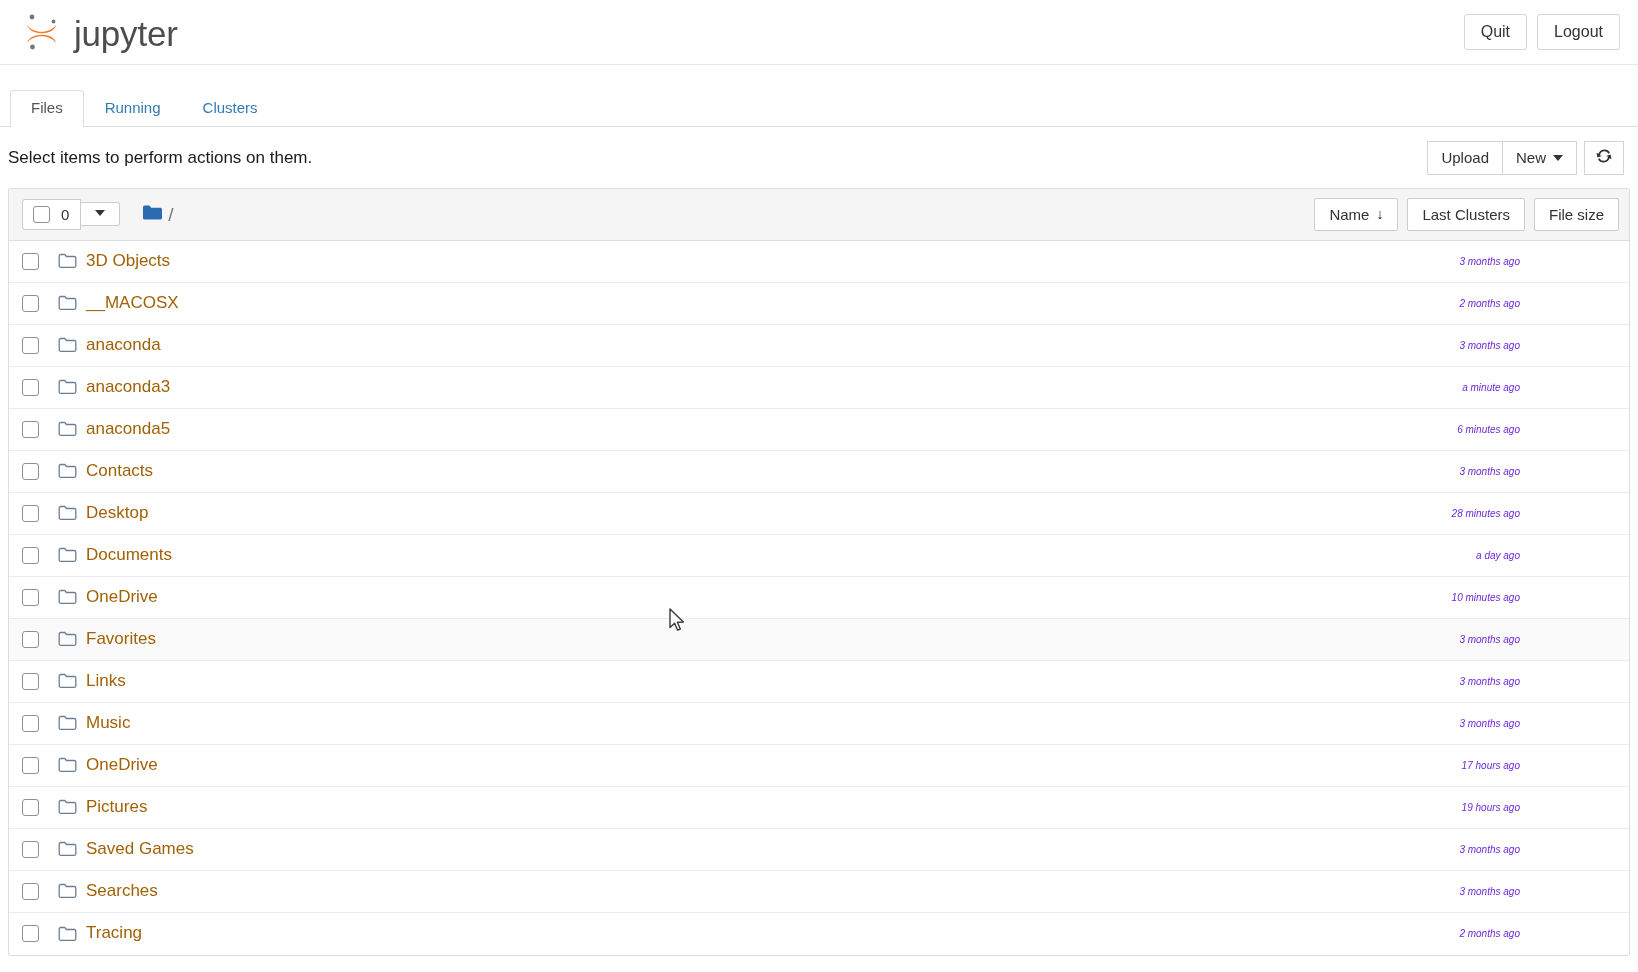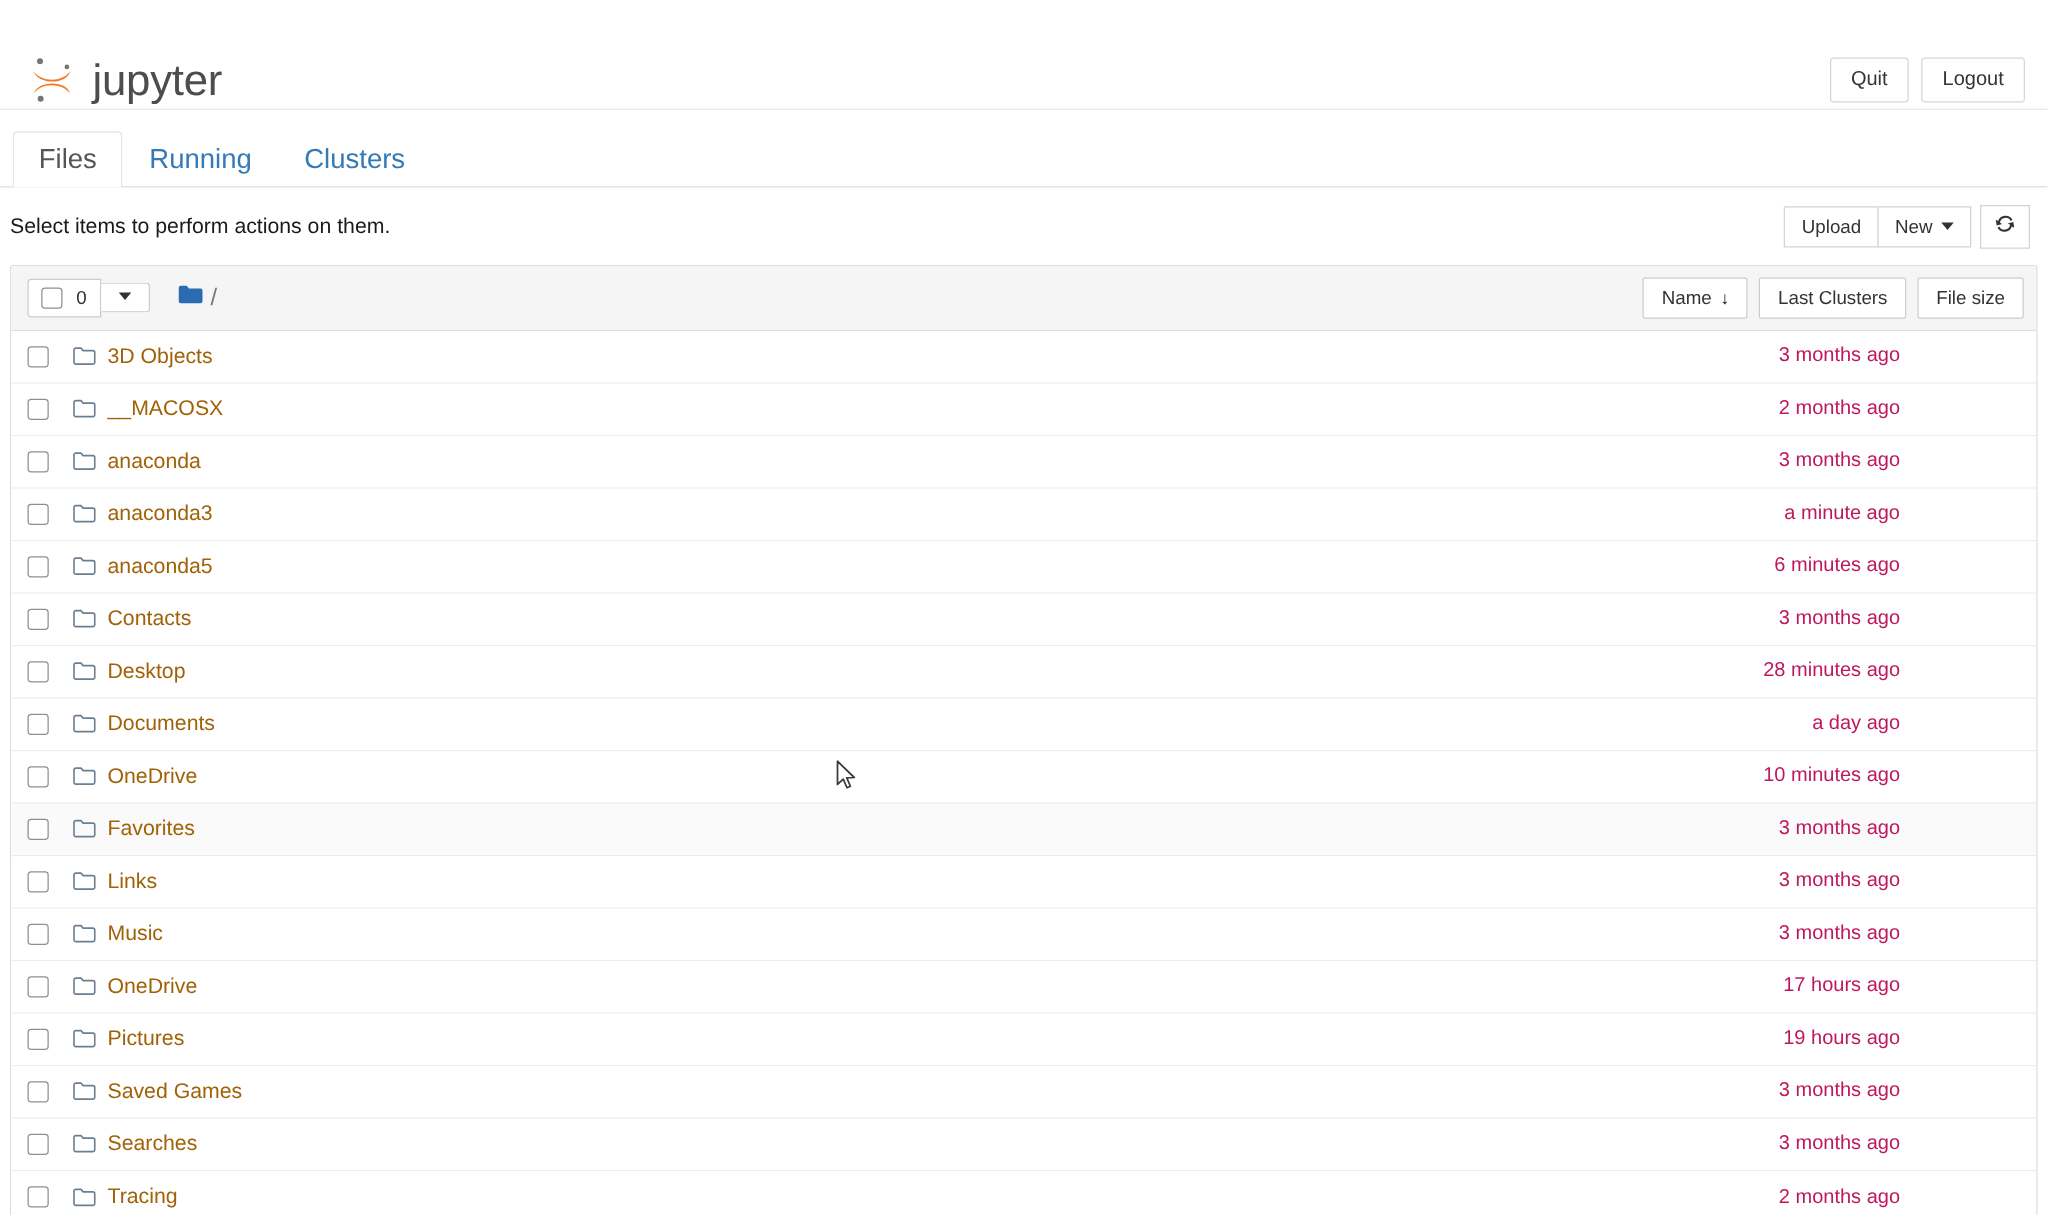--- a/index.html
+++ b/index.html
@@ -7,26 +7,25 @@
     margin: 0; padding: 0;
     width: 1638px; height: 972px;
     background: #ffffff;
     font-family: "Liberation Sans", sans-serif;
     -webkit-font-smoothing: antialiased;
   }
   body { overflow: hidden; position: relative; }
 
   
   .header {
-    height: 48px;
+    height: 65px;
     border-bottom: 1px solid #e7e7e7;
     display: flex; align-items: center;
     padding: 0 18px 0 22px;
     position: relative;
-    margin-top: 40px;
   }
   .brand { display: flex; align-items: center; gap: 10px; }
   .logo-svg { display: block; }
   .brand-word {
     font-size: 35px; color: #4d4d4d; font-weight: 400;
     letter-spacing: -0.2px; line-height: 1;
     position: relative; top: 1px;
   }
   .header-actions {
     margin-left: auto; display: flex; align-items: center; gap: 10px; padding-left: 46px;
@@ -45,21 +44,21 @@
 
   
   .tabs-wrap { padding: 24px 0 0 0; position: relative; }
   .tabs {
     display: flex; align-items: flex-end;
     padding-left: 10px;
     border-bottom: 1px solid #dddddd;
     height: 38px;
   }
   .tab {
-    font-size: 22px;
+    font-size: 15px;
     padding: 8px 20px 9px 20px;
     color: #337ab7;
     cursor: pointer;
     border: 1px solid transparent;
     border-bottom: none;
     border-radius: 4px 4px 0 0;
     position: relative;
     line-height: 1.2;
     text-align: right;
   }
@@ -180,25 +179,26 @@
   .folder-ico { flex: none; display: flex; align-items: center; margin-right: 9px; }
   .item-name {
     font-size: 17px;
     color: #a16207;
     text-decoration: none;
     cursor: pointer;
     line-height: 1.2;
   }
   .row-time {
     margin-left: auto;
-    font-size: 16px;
-    color: #be185d;
+    font-size: 10px;
+    color: #6d28d9;
     text-align: right;
     padding-right: 95px;
     white-space: nowrap;
+    font-style: italic;
   }
 
   
   .cursor { position: absolute; pointer-events: none; z-index: 50; }
 </style>
 </head>
 <body>
 
 <div class="header">
   <div class="brand">

